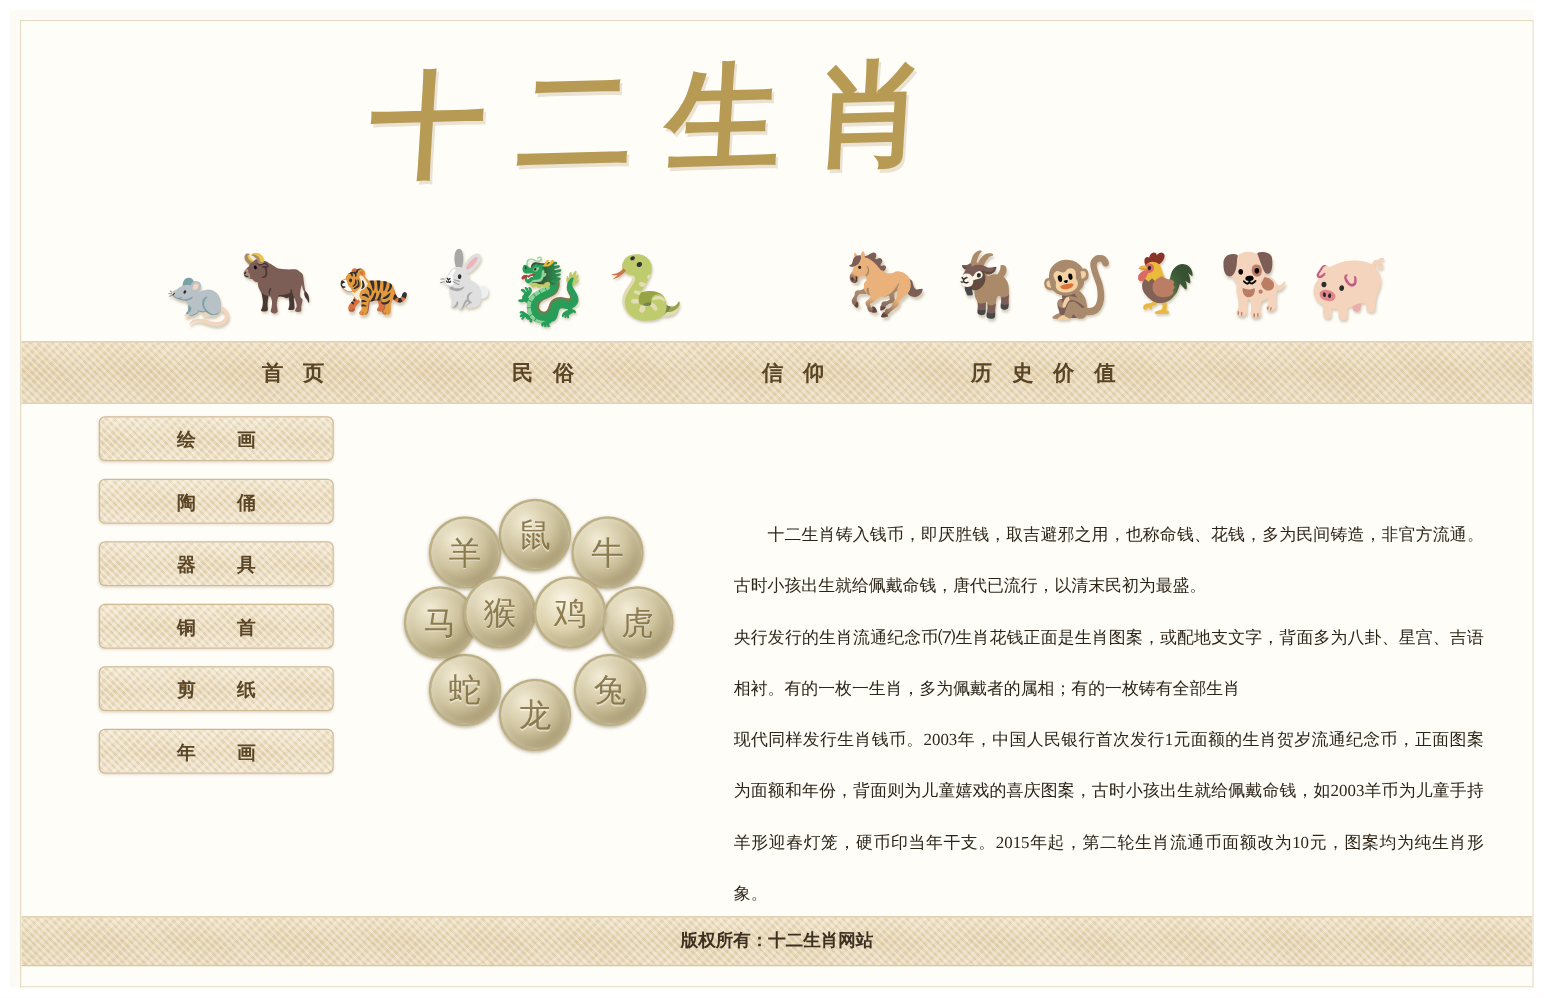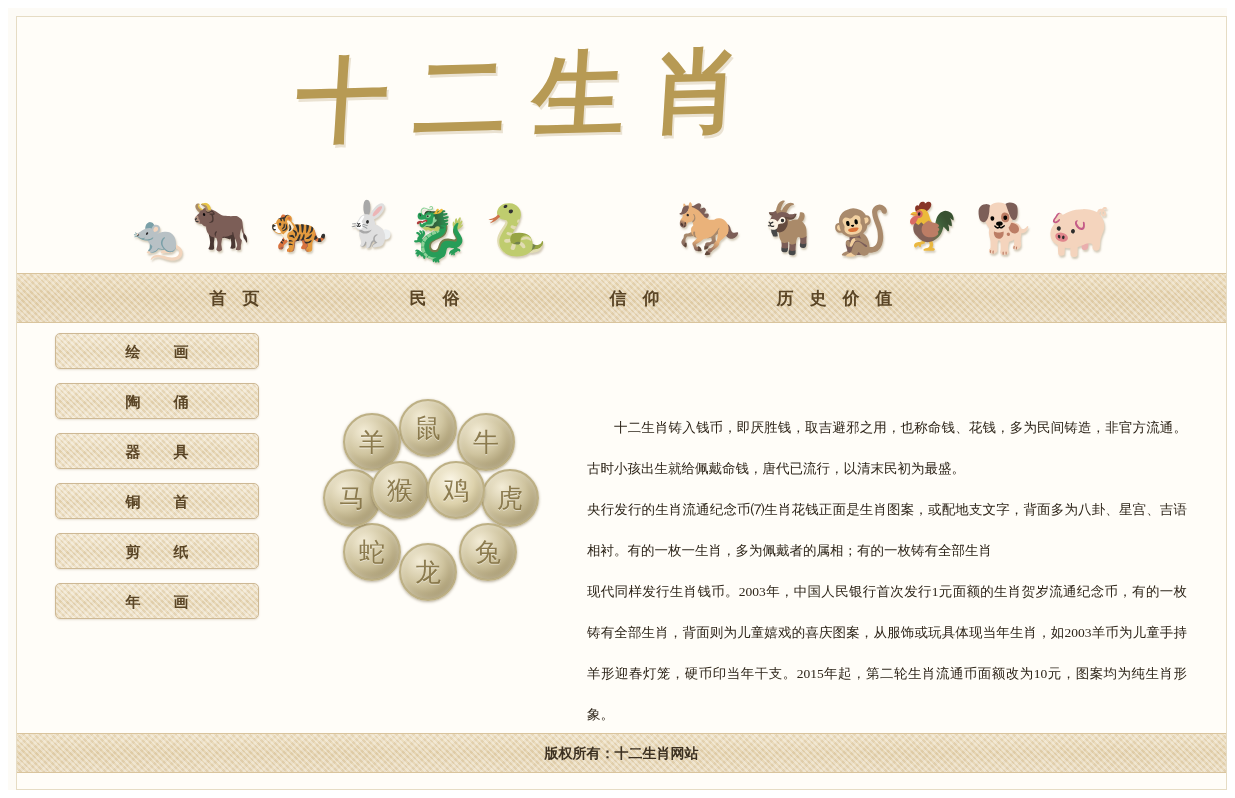--- a/index.html
+++ b/index.html
@@ -120,41 +120,42 @@
   .navbar li:nth-child(5) { width: 200px; }
 
   
   .sidebar {
     position: absolute;
     left: 38px;
     top: 316px;
     width: 206px;
   }
   .side-btn {
-    width: 204px;
+    width: 188px;
     height: 36px;
     margin-bottom: 14px;
     border: 1px solid #cdb894;
     border-radius: 5px;
     background:
       repeating-linear-gradient(45deg, rgba(255,255,255,0.4) 0 2px, rgba(0,0,0,0) 2px 4px),
       repeating-linear-gradient(-45deg, rgba(185,155,105,0.16) 0 3px, rgba(0,0,0,0) 3px 6px),
       linear-gradient(180deg, #f2e6cd 0%, #e7d7b6 55%, #efe2c8 100%);
     box-shadow: 0 1px 2px rgba(120,95,50,0.18);
     color: #5a4526;
     font-family: "DejaVu Serif", "Liberation Serif", serif;
     font-size: 15px;
     font-weight: bold;
     letter-spacing: 9px;
     text-align: center;
     line-height: 36px;
     text-indent: 9px;
     cursor: pointer;
     user-select: none;
     box-sizing: border-box;
+    margin-left: 24px;
   }
 
   
   .coin-area {
     position: absolute;
     left: 318px;
     top: 382px;
     width: 210px;
     height: 200px;
   }
@@ -292,19 +293,19 @@
         <span class="face">猴</span>
       </div>
       <div class="coin center" style="left:92px; top:62px;">
         <span class="face">鸡</span>
       </div>
     </div>
 
     <div class="article">
       <p class="indent">十二生肖铸入钱币，即厌胜钱，取吉避邪之用，也称命钱、花钱，多为民间铸造，非官方流通。古时小孩出生就给佩戴命钱，唐代已流行，以清末民初为最盛。</p>
       <p>央行发行的生肖流通纪念币⑺生肖花钱正面是生肖图案，或配地支文字，背面多为八卦、星宫、吉语相衬。有的一枚一生肖，多为佩戴者的属相；有的一枚铸有全部生肖</p>
-      <p>现代同样发行生肖钱币。2003年，中国人民银行首次发行1元面额的生肖贺岁流通纪念币，有的一枚铸有全部生肖，背面则为儿童嬉戏的喜庆图案，从服饰或玩具体现当年生肖，如2003羊币为儿童手持羊形迎春灯笼，硬币印当年干支。2015年起，第二轮生肖流通币面额改为10元，图案均为纯生肖形象。</p>
+      <p>现代同样发行生肖钱币。2003年，中国人民银行首次发行1元面额的生肖贺岁流通纪念币，正面图案为面额和年份，背面则为儿童嬉戏的喜庆图案，古时小孩出生就给佩戴命钱，如2003羊币为儿童手持羊形迎春灯笼，硬币印当年干支。2015年起，第二轮生肖流通币面额改为10元，图案均为纯生肖形象。</p>
     </div>
 
     <div class="footer">版权所有：十二生肖网站</div>
 
   </div>
 </div>
 
 </body></html>

